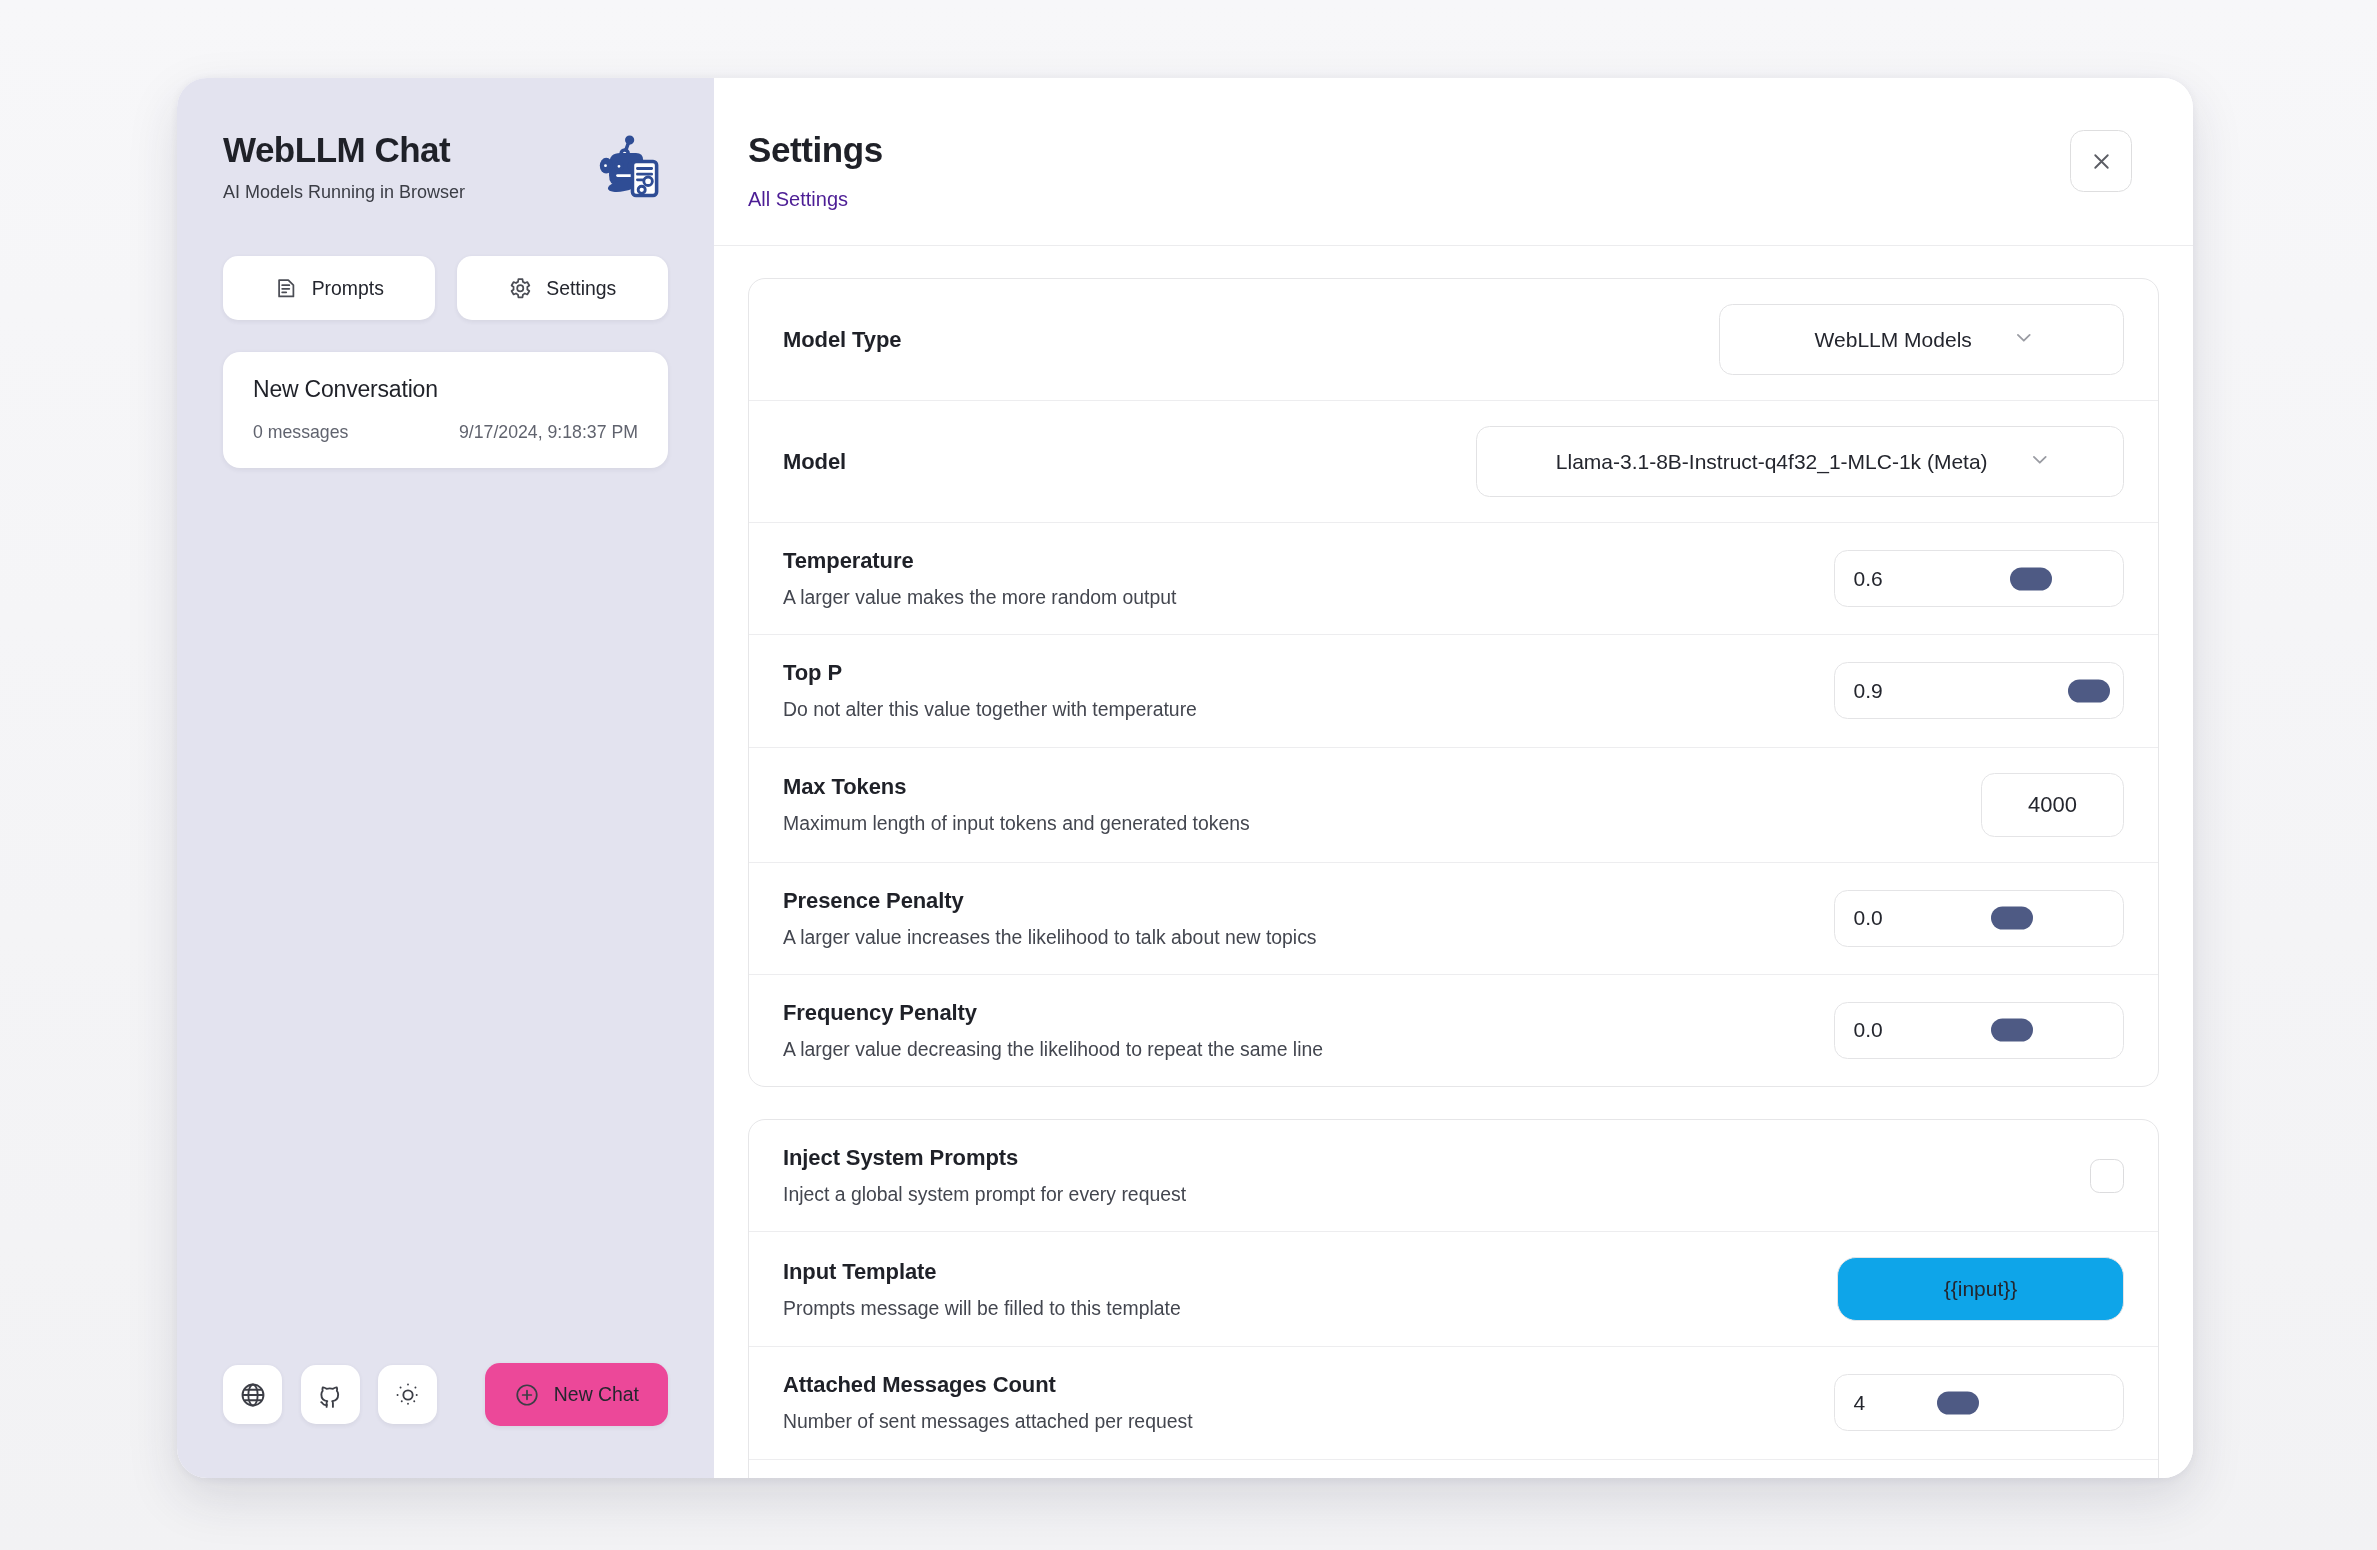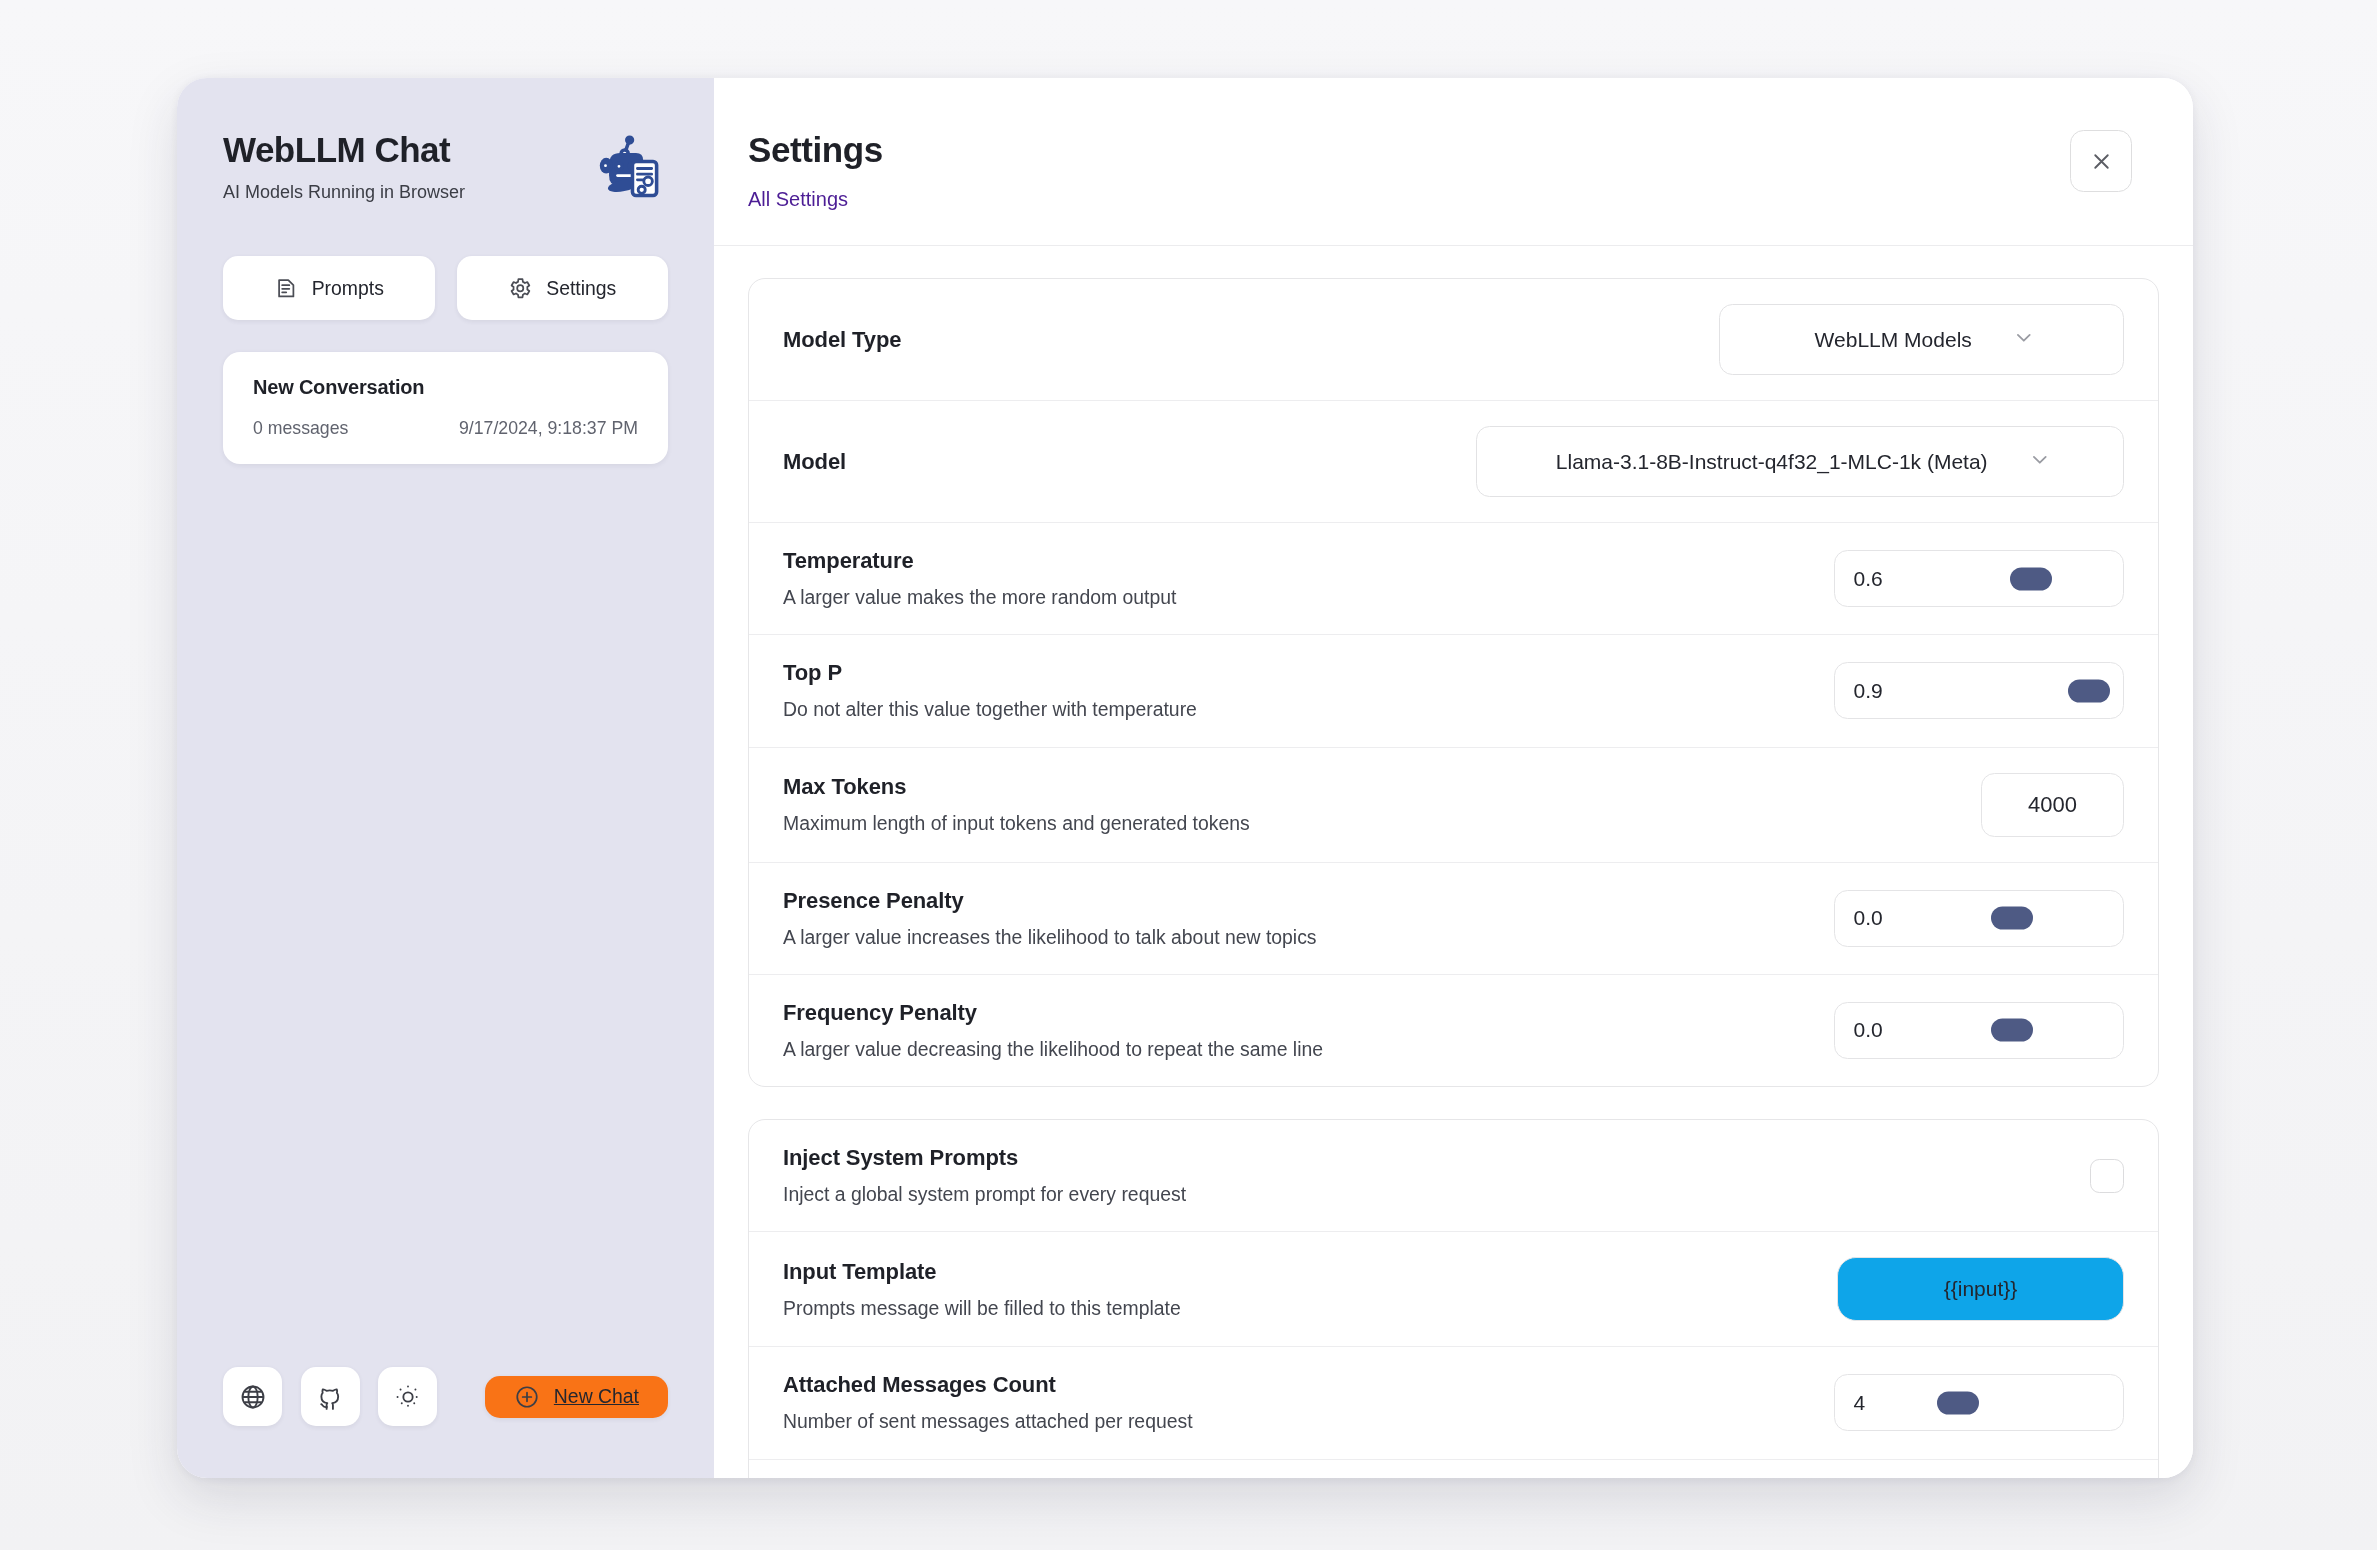--- a/index.html
+++ b/index.html
@@ -59,44 +59,44 @@
   .side-btn svg { width: 24.5px; height: 24.5px; display: block; }
 
   .conv-card {
     margin-top: 32px;
     background: #ffffff;
     border-radius: 17px;
     padding: 23.6px 30px 25px 30px;
     box-shadow: 0 1.7px 5px rgba(40,40,70,.07);
     cursor: pointer;
   }
-  .conv-title { font-size: 20px; font-weight: bold; color: #1f2128; letter-spacing: -0.2px; }
+  .conv-title { font-size: 23px; font-weight: normal; color: #1f2128; letter-spacing: -0.2px; }
   .conv-meta {
     display: flex; justify-content: space-between; align-items: baseline;
     margin-top: 18.6px; font-size: 17.7px; color: #60636e;
   }
 
   .side-footer {
     position: absolute;
     left: 46px; right: 46px; bottom: 52px;
     display: flex; align-items: center; gap: 18.6px;
   }
   .icon-btn {
     width: 59px; height: 59px; background: #fff; border-radius: 15px;
     display: flex; align-items: center; justify-content: center;
     box-shadow: 0 1.7px 4.2px rgba(40,40,70,.07); cursor: pointer;
   }
   .icon-btn svg { width: 28px; height: 28px; display: block; }
   .new-chat-btn {
     margin-left: auto;
-    height: 42px; padding: 0 29px;
-    background: #f97316; border-radius: 15px;
+    height: 63px; padding: 0 29px;
+    background: #ec4899; border-radius: 15px;
     display: flex; align-items: center; gap: 13.5px;
     font-size: 19.4px; color: #24262e;
-    box-shadow: 0 1.7px 4.2px rgba(40,40,70,.07); cursor: pointer; text-decoration: underline;
+    box-shadow: 0 1.7px 4.2px rgba(40,40,70,.07); cursor: pointer;
   }
   .new-chat-btn svg { width: 26px; height: 26px; display: block; }
 
   
   .main {
     flex: 1 1 auto;
     background: #ffffff;
     position: relative;
     display: flex; flex-direction: column;
     min-width: 0;

